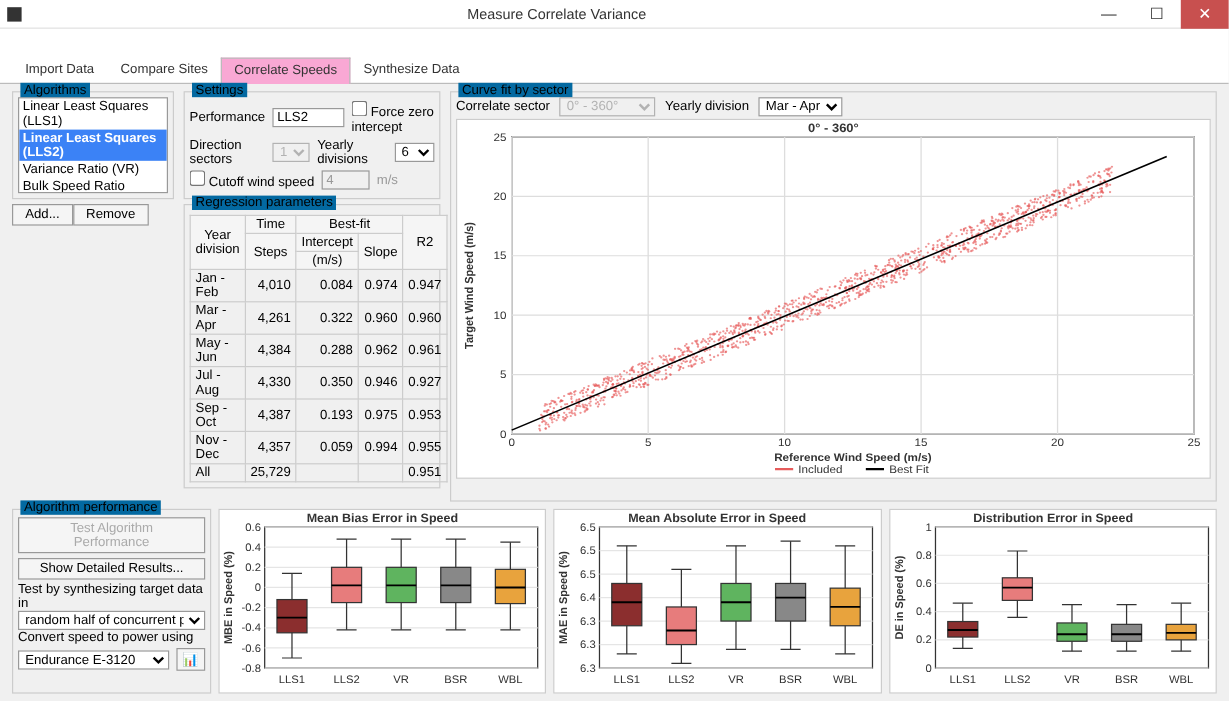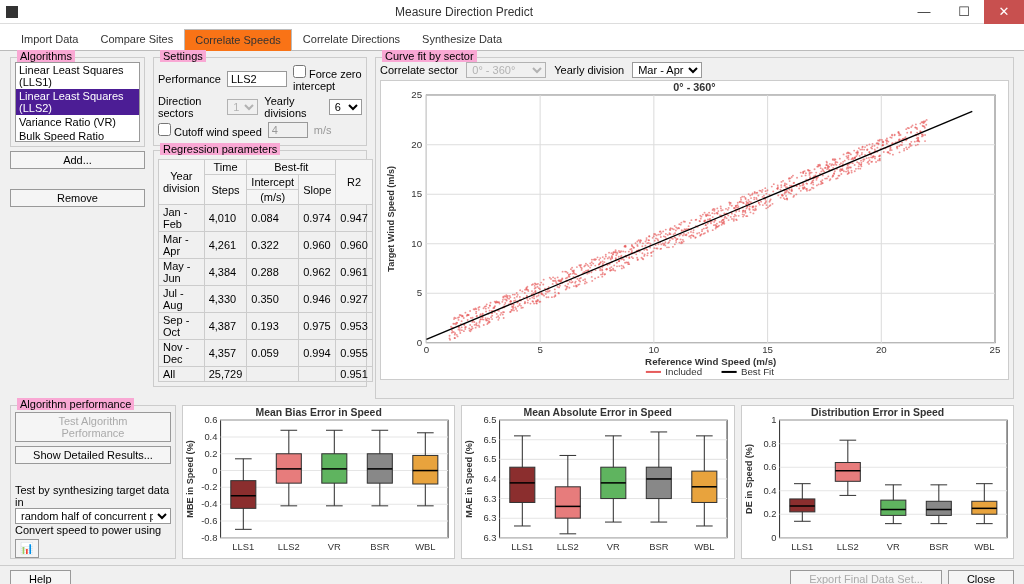--- a/index.html
+++ b/index.html
@@ -7,50 +7,50 @@
 
 
 .titlebar { background: #fff; height: 24px; display: flex; align-items: center; border-bottom: 1px solid #ddd; }
 .titlebar-icon { width: 12px; height: 12px; background: #333; margin: 0 6px; }
 .titlebar-title { flex: 1; text-align: center; font-size: 12px; color: #333; }
 .win-btn { width: 40px; height: 24px; display: flex; align-items: center; justify-content: center; font-size: 13px; color: #333; }
 .win-btn.close { background: #c8504f; color: #fff; }
 
 
 .tabs { display: flex; gap: 0; padding: 4px 10px 0; background: #fff; border-bottom: 1px solid #bbb; }
-.tab { padding: 4px 10px 5px; border: 1px solid transparent; border-bottom: none; cursor: pointer; color: #333; }
-.tab.active { border-color: #bbb; background: #f97316; position: relative; top: 1px; }
+.tab { padding: 4px 10px 5px; border: 1px solid transparent; border-bottom: none; cursor: pointer; color: #333; margin-top: 19px; }
+.tab.active { border-color: #bbb; background: #f9a8d4; position: relative; top: 1px; }
 
 
 .content { padding: 6px 10px 4px; display: flex; gap: 8px; height: 352px; }
 
 
 .algo-col { width: 135px; }
 .fieldset { border: 1px solid #ccc; padding: 4px; margin-bottom: 4px; position: relative; }
-.fieldset-title { position: absolute; top: -8px; left: 6px; background: #f9a8d4; padding: 0 3px; font-size: 11px; }
+.fieldset-title { position: absolute; top: -8px; left: 6px; background: #0369a1; padding: 0 3px; font-size: 11px; }
 .algo-list { border: 1px solid #999; background: #fff; height: 80px; overflow: hidden; }
 .algo-item { padding: 1px 3px; cursor: pointer; }
-.algo-item.selected { background: #4c1d95; color: #fff; }
-.btn-row { display: flex; gap: 20px; margin-top: 4px; flex-direction: column; }
+.algo-item.selected { background: #3b82f6; color: #fff; font-weight: bold; }
+.btn-row { display: flex; gap: 0; margin-top: 4px; }
 .btn { border: 1px solid #999; background: #f5f5f5; padding: 2px 10px; cursor: pointer; font-size: 11px; }
 .btn:disabled { color: #aaa; }
 
 
 .settings-col { width: 214px; }
 .form-row { display: flex; align-items: center; gap: 6px; margin: 3px 0; }
 .form-row label { font-size: 11px; }
 input[type=text].small { width: 60px; border: 1px solid #999; padding: 1px 3px; font-size: 11px; background: #fff; }
 input[type=text].small:disabled { background: #f0f0f0; color: #999; }
 select.small { border: 1px solid #999; font-size: 11px; padding: 0 1px; background: #fff; }
 select.small:disabled { color: #999; background: #f0f0f0; }
 input[type=checkbox] { margin-right: 3px; }
 
 
 .reg-table { border-collapse: collapse; margin-top: 4px; font-size: 10px; width: 100%; }
-.reg-table th, .reg-table td { border: 1px solid #ccc; padding: 1px 4px; }
+.reg-table th, .reg-table td { border: 1px solid #ccc; padding: 1px 4px; text-align: right; }
 .reg-table th { background: #f5f5f5; text-align: center; font-weight: normal; }
 .reg-table td:first-child { text-align: left; }
 
 
 .curve-col { flex: 1; }
 .curve-controls { display: flex; align-items: center; gap: 8px; margin-bottom: 2px; }
 
 
 .chart-box { background: #fff; border: 1px solid #ccc; position: relative; }
 .scatter-chart { width: 100%; height: 300px; }
@@ -67,31 +67,30 @@
 
 svg text { font-size: 9px; fill: #333; }
 svg .axis-title { font-size: 9px; font-weight: bold; }
 svg .chart-title { font-size: 10px; font-weight: bold; }
 </style>
 </head>
 <body>
 
 <div class="titlebar">
   <div class="titlebar-icon"></div>
-  <div class="titlebar-title">Measure Direction Predict</div>
+  <div class="titlebar-title">Measure Correlate Variance</div>
   <div class="win-btn">—</div>
   <div class="win-btn">☐</div>
   <div class="win-btn close">✕</div>
 </div>
 
 <div class="tabs">
   <div class="tab">Import Data</div>
   <div class="tab">Compare Sites</div>
   <div class="tab active">Correlate Speeds</div>
-  <div class="tab">Correlate Directions</div>
   <div class="tab">Synthesize Data</div>
 </div>
 
 <div class="content">
 
   <div class="algo-col">
     <div class="fieldset">
       <div class="fieldset-title">Algorithms</div>
       <div class="algo-list">
         <div class="algo-item">Linear Least Squares (LLS1)</div>
@@ -1653,24 +1652,25 @@
     </div>
   </div>
 </div>
 
 <div class="perf-row">
   <div class="perf-left">
     <div class="fieldset" style="height:100%">
       <div class="fieldset-title">Algorithm performance</div>
       <button class="btn" disabled="" style="width:100%;margin:2px 0">Test Algorithm Performance</button>
       <button class="btn" style="width:100%;margin:2px 0">Show Detailed Results...</button>
-      <div style="margin-top:18px">Test by synthesizing target data in</div>
+      <div style="margin-top:0">Test by synthesizing target data in</div>
       <select class="small" style="width:100%"><option>random half of concurrent period, 50x</option></select>
       <div>Convert speed to power using</div>
       <div class="form-row">
+        <select class="small" style="flex:1"><option>Endurance E-3120</option></select>
         <button class="btn" style="padding:2px 4px">📊</button>
       </div>
     </div>
   </div>
   <div class="perf-chart"><svg id="box1" width="100%" height="100%" viewBox="0 0 260 150" preserveAspectRatio="none">
         <rect x="36" y="14" width="218" height="116" fill="#fff" stroke="#333"></rect>
         <line x1="36" y1="130" x2="254" y2="130" stroke="#e5e5e5"></line>
         <text x="33" y="133" text-anchor="end">-0.8</text>
         <line x1="36" y1="113.42857142857142" x2="254" y2="113.42857142857142" stroke="#e5e5e5"></line>
         <text x="33" y="116.42857142857142" text-anchor="end">-0.6</text>

